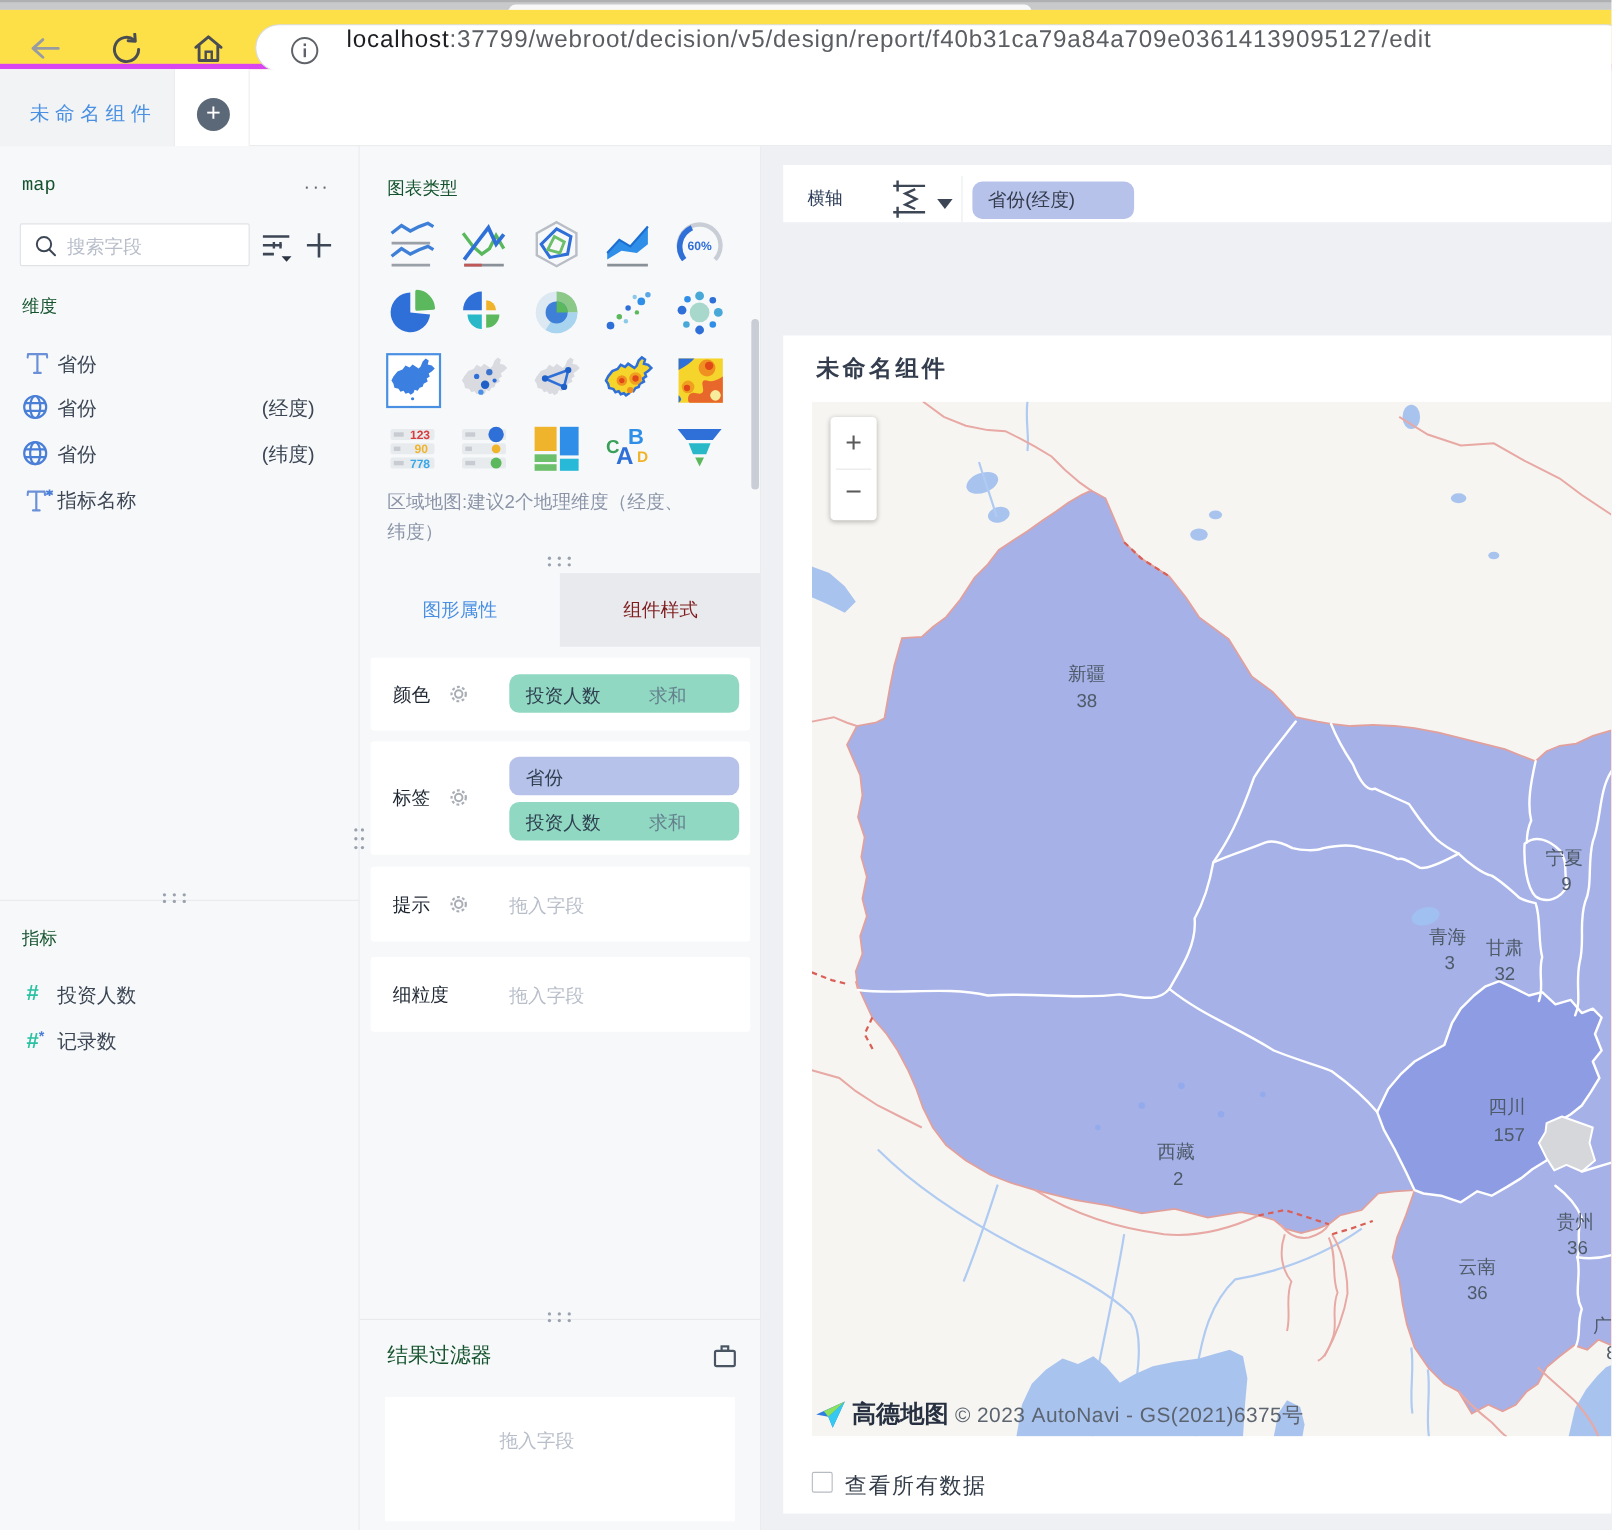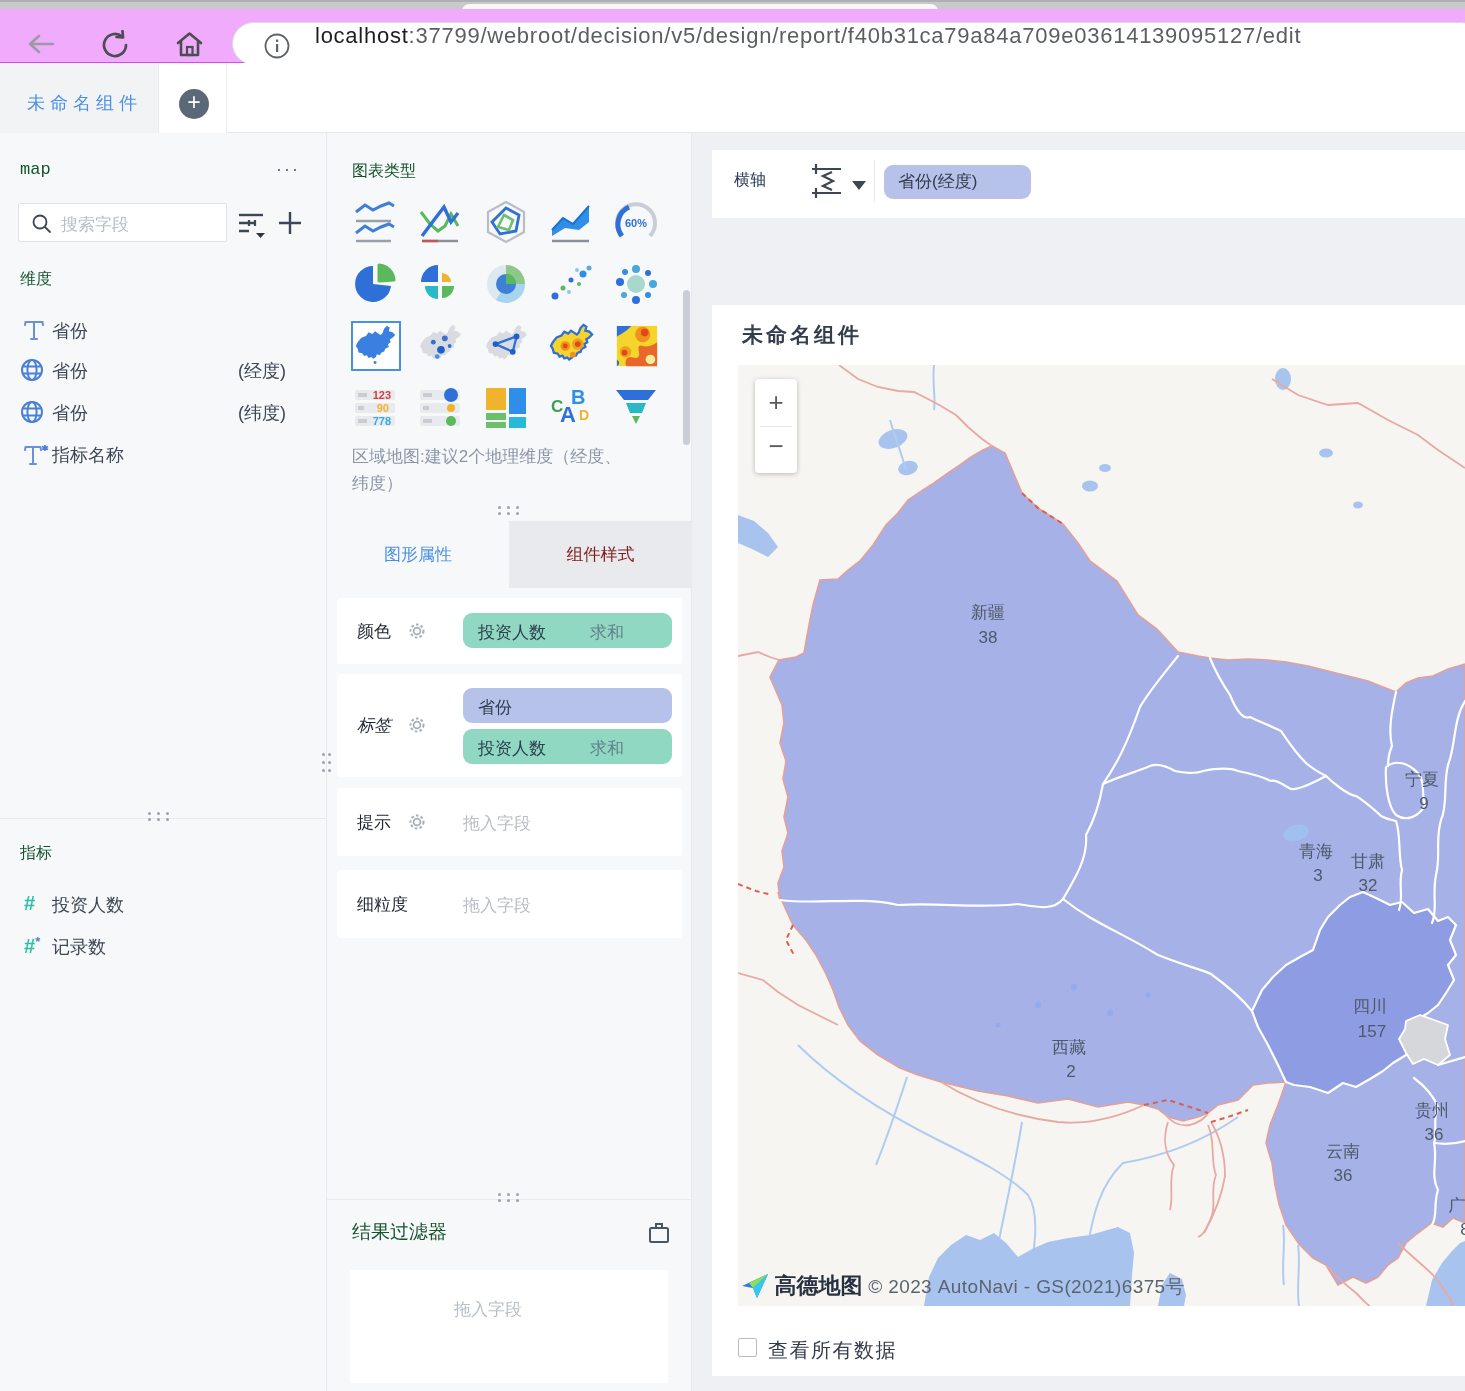--- a/index.html
+++ b/index.html
@@ -2,21 +2,21 @@
 <html><head>
 <meta charset="utf-8">
 <style>
 * { margin:0; padding:0; box-sizing:border-box; }
 html,body { width:1465px; height:1391px; overflow:hidden; font-family:"Liberation Sans",sans-serif; background:#eef0f4; }
 .abs { position:absolute; }
 #page { position:relative; width:1465px; height:1391px; }
 
 #tabstrip { position:absolute; left:0; top:0; width:1465px; height:9px; background:#c7c9cb; border-top:2px solid #aeb0b2; }
 #tabstrip .activetab { position:absolute; left:462px; top:2px; width:476px; height:7px; background:#f8f8f8; border-radius:8px 8px 0 0; }
-#toolbar { position:absolute; left:0; top:9px; width:1465px; height:54px; background:#f0abfc; border-bottom:1px solid #d946ef; }
+#toolbar { position:absolute; left:0; top:9px; width:1465px; height:54px; background:#fde047; border-bottom:5px solid #d946ef; }
 #urlbar { position:absolute; left:232px; top:13px; width:1250px; height:43px; background:#fff; border:1px solid #d8dadd; border-radius:22px; }
 #urltext { position:absolute; left:315px; top:14px; font-size:22px; letter-spacing:0.75px; color:#5a5d62; white-space:nowrap; }
 #urltext b { color:#1c1e21; font-weight:normal; }
 
 #apptabs { position:absolute; left:0; top:63px; width:1465px; height:70px; background:#fff; border-bottom:1px solid #e6e8ea; }
 #apptabs .tab1 { position:absolute; left:0; top:0; width:159px; height:70px; background:#f2f3f5; border-right:1px solid #e8eaec; color:#4a90e2; font-size:18px; letter-spacing:5px; line-height:81px; text-indent:27px; }
 #apptabs .addcell { position:absolute; left:159px; top:0; width:68px; height:70px; background:#fff; border-right:1px solid #eceef0; }
 #apptabs .addbtn { position:absolute; left:20px; top:26px; width:30px; height:30px; border-radius:50%; background:#5b6878; color:#fff; font-size:23px; line-height:27px; text-align:center; font-weight:400; }
 
 #leftp { position:absolute; left:0; top:133px; width:327px; height:1258px; background:#f7f8fa; border-right:1px solid #e7e9ec; }
@@ -34,21 +34,21 @@
 
 .card { position:absolute; left:10px; width:345px; background:#fff; border-radius:3px; }
 .clabel { position:absolute; left:20px; font-size:17px; color:#1d2531; }
 .pill { position:absolute; left:126px; width:209px; height:35px; border-radius:9px; font-size:17px; }
 .pill .pt { position:absolute; left:15px; top:8px; color:#2e4050; }
 .pill .ps { position:absolute; right:48px; top:8px; color:#64808d; }
 .pillg { background:#90d8c2; }
 .pillb { background:#b7c2ea; }
 .phold { color:#b8bec9; font-size:17px; }
 
-.axisrow { position:absolute; left:20px; width:753px; height:68px; background:#fff; }
+.axisrow { position:absolute; left:20px; width:753px; height:52px; background:#fff; }
 .axlabel { position:absolute; left:22px; top:20px; font-size:16px; color:#30405c; }
 .axpill { position:absolute; left:172px; top:15px; width:147px; height:34px; background:#b7c2ea; border-radius:9px; font-size:17px; color:#333b4c; line-height:34px; text-indent:14px; }
 #chartcard { position:absolute; left:20px; top:172px; width:753px; height:1071px; background:#fff; }
 #charttitle { position:absolute; left:30px; top:16px; font-size:21px; letter-spacing:3px; font-weight:bold; color:#333d4d; }
 #mapbox { position:absolute; left:26px; top:60px; width:727px; height:941px; overflow:hidden; }
 #zoomctl { position:absolute; left:17px; top:14px; width:42px; height:94px; background:#fff; border-radius:4px; box-shadow:0 1px 5px rgba(0,0,0,0.25); }
 #zoomctl .zline { position:absolute; left:5px; top:47px; width:32px; height:1px; background:#e6e6e6; }
 .zsym { position:absolute; width:42px; text-align:center; font-size:26px; color:#5a5a5a; font-weight:400; }
 #attr { position:absolute; left:2px; bottom:6px; height:30px; white-space:nowrap; }
 #attr .amapname { font-size:22px; font-weight:bold; color:#273040; }
@@ -337,21 +337,21 @@
       <svg class="abs" style="left:70px;top:23px" width="20" height="20" viewBox="0 0 20 20">
           <circle cx="10" cy="10" r="6.5" stroke="#a9aeb6" stroke-width="2" fill="none" stroke-dasharray="2.6,2.2"></circle>
           <circle cx="10" cy="10" r="3.4" stroke="#a9aeb6" stroke-width="1.8" fill="none"></circle>
         </svg>
       <div class="pill pillg" style="top:15px;">
           <span class="pt">投资人数</span>
           <span class="ps">求和</span>
         </div>
     </div>
     <div class="card" style="top:541px;height:103px;">
-      <div class="clabel" style="top:40px;font-style:italic;">标签</div>
+      <div class="clabel" style="top:40px;">标签</div>
       <svg class="abs" style="left:70px;top:41px" width="20" height="20" viewBox="0 0 20 20">
           <circle cx="10" cy="10" r="6.5" stroke="#a9aeb6" stroke-width="2" fill="none" stroke-dasharray="2.6,2.2"></circle>
           <circle cx="10" cy="10" r="3.4" stroke="#a9aeb6" stroke-width="1.8" fill="none"></circle>
         </svg>
       <div class="pill pillb" style="top:14px;">
           <span class="pt">省份</span>
         </div>
       <div class="pill pillg" style="top:55px;">
           <span class="pt">投资人数</span>
           <span class="ps">求和</span>

